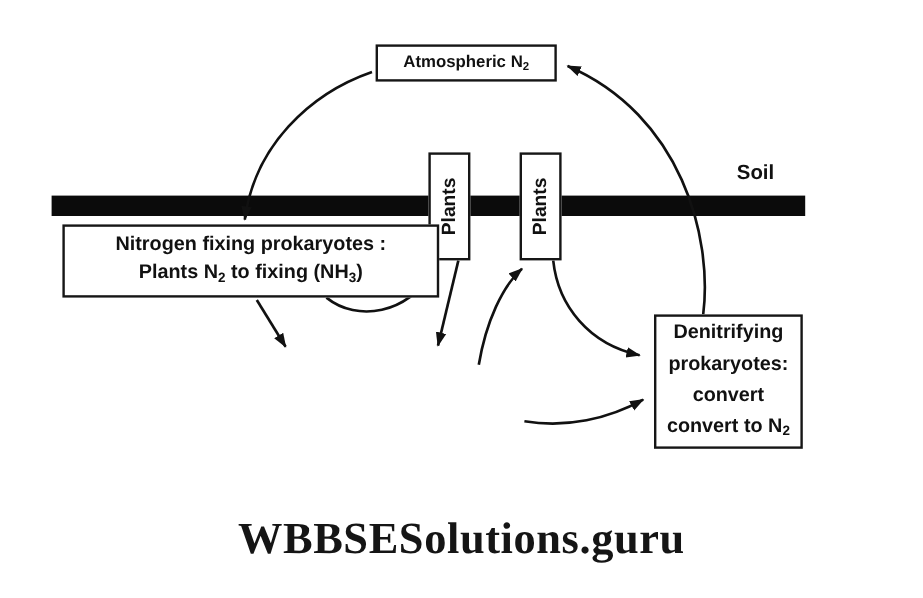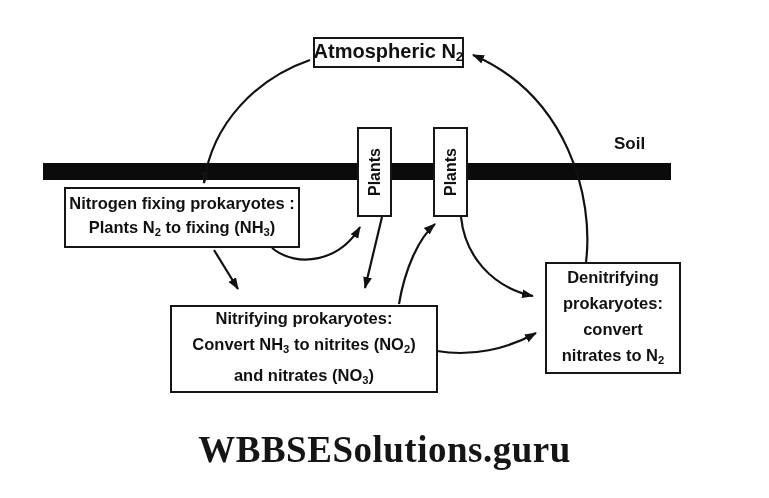--- a/index.html
+++ b/index.html
@@ -9,24 +9,24 @@
     overflow:hidden;
   }
   .box{
     position:absolute;background:#ffffff;border:2px solid #161616;
     box-sizing:border-box;display:flex;flex-direction:column;
     align-items:center;justify-content:center;text-align:center;
     font-weight:700;
   }
   .box .ln{white-space:nowrap;}
   .sub{font-size:0.68em;vertical-align:-0.25em;}
-  .atm{left:313px;top:37px;width:151px;height:31px;font-size:20px;}
-  .nfix{left:64px;top:187px;width:236px;height:61px;font-size:16.5px;line-height:24px;}
+  .atm{left:313px;top:37px;width:151px;height:31px;font-size:14px;}
+  .nfix{left:52px;top:187px;width:314px;height:61px;font-size:16.5px;line-height:24px;}
   .nitr{left:170px;top:305px;width:268px;height:88px;font-size:16.5px;line-height:26px;}
-  .deni{left:545px;top:262px;width:136px;height:112px;font-size:16.5px;line-height:26px;}
+  .deni{left:545px;top:262px;width:124px;height:112px;font-size:16.5px;line-height:26px;}
   .plant{width:35px;height:90px;top:127px;font-size:16px;}
   .plant-left{left:357px;}
   .plant-right{left:433px;}
   .plant span{transform:rotate(-90deg);white-space:nowrap;display:block;}
   .soil-bar{
     position:absolute;left:43px;top:163px;width:628px;height:17px;
     background:#0b0b0b;
   }
   .soil-label{
     position:absolute;left:597px;top:134px;font-size:17px;font-weight:700;margin-left:17px;
@@ -73,28 +73,23 @@
     <span>Plants</span>
   </div>
 
   <span class="soil-label">Soil</span>
 
   <div class="box nfix">
     <div class="ln"><span>Nitrogen fixing prokaryotes :</span></div>
     <div class="ln"><span>Plants N</span><span class="sub">2</span><span> to fixing (NH</span><span class="sub">3</span><span>)</span></div>
   </div>
 
-  <div class="box nitr">
-    <div class="ln"><span>Nitrifying prokaryotes:</span></div>
-    <div class="ln"><span>Convert NH</span><span class="sub">3</span><span> to nitrites (NO</span><span class="sub">2</span><span>)</span></div>
-    <div class="ln"><span>and nitrates (NO</span><span class="sub">3</span><span>)</span></div>
-  </div>
 
   <div class="box deni">
     <div class="ln"><span>Denitrifying</span></div>
     <div class="ln"><span>prokaryotes:</span></div>
     <div class="ln"><span>convert</span></div>
-    <div class="ln"><span>nitrates to N</span><span class="sub">2</span></div>
+    <div class="ln"><span>convert to N</span><span class="sub">2</span></div>
   </div>
 
   <div class="watermark">WBBSESolutions.guru</div>
 
 </div>
 
 </body></html>

